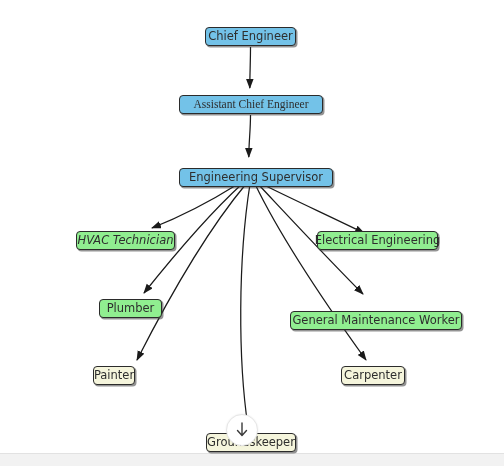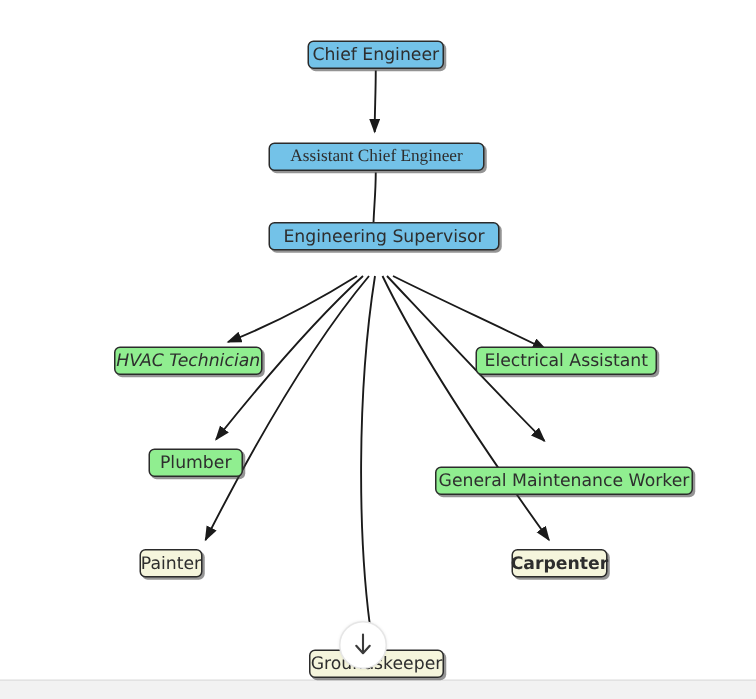--- a/index.html
+++ b/index.html
@@ -96,27 +96,27 @@
 
     <path d="M262,184 C292,199 327,215 364,233" fill="none" stroke="#1a1a1a" stroke-width="1.25" marker-end="url(#arrow)"></path>
 
     <path d="M258,184 C290,218 329,260 363,294" fill="none" stroke="#1a1a1a" stroke-width="1.25" marker-end="url(#arrow)"></path>
 
     <path d="M255,184 C282,240 330,310 366,360" fill="none" stroke="#1a1a1a" stroke-width="1.25" marker-end="url(#arrow)"></path>
   </svg>
 
   <div class="node level-exec" style="left:205px; top:27px;  width:91px;">Chief Engineer</div>
   <div class="node level-exec" style="left:179px; top:95px;  width:144px;font-family:Liberation Serif, serif;">Assistant Chief Engineer</div>
-  <div class="node level-exec" style="left:179px; top:148px; width:154px;">Engineering Supervisor</div>
+  <div class="node level-exec" style="left:179px; top:168px; width:154px;">Engineering Supervisor</div>
   <div class="node level-trade" style="left:76px;  top:231px; width:99px;font-style:italic;">HVAC Technician</div>
-  <div class="node level-trade" style="left:317px; top:231px; width:121px;">Electrical Assistant</div>
+  <div class="node level-trade" style="left:317px; top:231px; width:121px;">Electrical Engineering</div>
   <div class="node level-trade" style="left:99px;  top:299px; width:63px;text-align:right;">Plumber</div>
   <div class="node level-trade" style="left:290px; top:311px; width:172px;">General Maintenance Worker</div>
   <div class="node level-general" style="left:93px; top:366px; width:42px;">Painter</div>
-  <div class="node level-general" style="left:341px; top:366px; width:64px;font-weight:bold;">Carpenter</div>
+  <div class="node level-general" style="left:341px; top:366px; width:64px;">Carpenter</div>
   <div class="node level-general" style="left:206px; top:433px; width:90px;">Groundskeeper</div>
 
   <div id="cursor-indicator" style="left:226px; top:414px;">
     <svg width="16" height="16" viewBox="0 0 16 16">
       <path d="M8,1 L8,13 M3.5,8.5 L8,13.5 L12.5,8.5" fill="none" stroke="#3a3a3a" stroke-width="1.4" stroke-linecap="round" stroke-linejoin="round"></path>
     </svg>
   </div>
 
   <div id="bottom-band"></div>
 </div>

